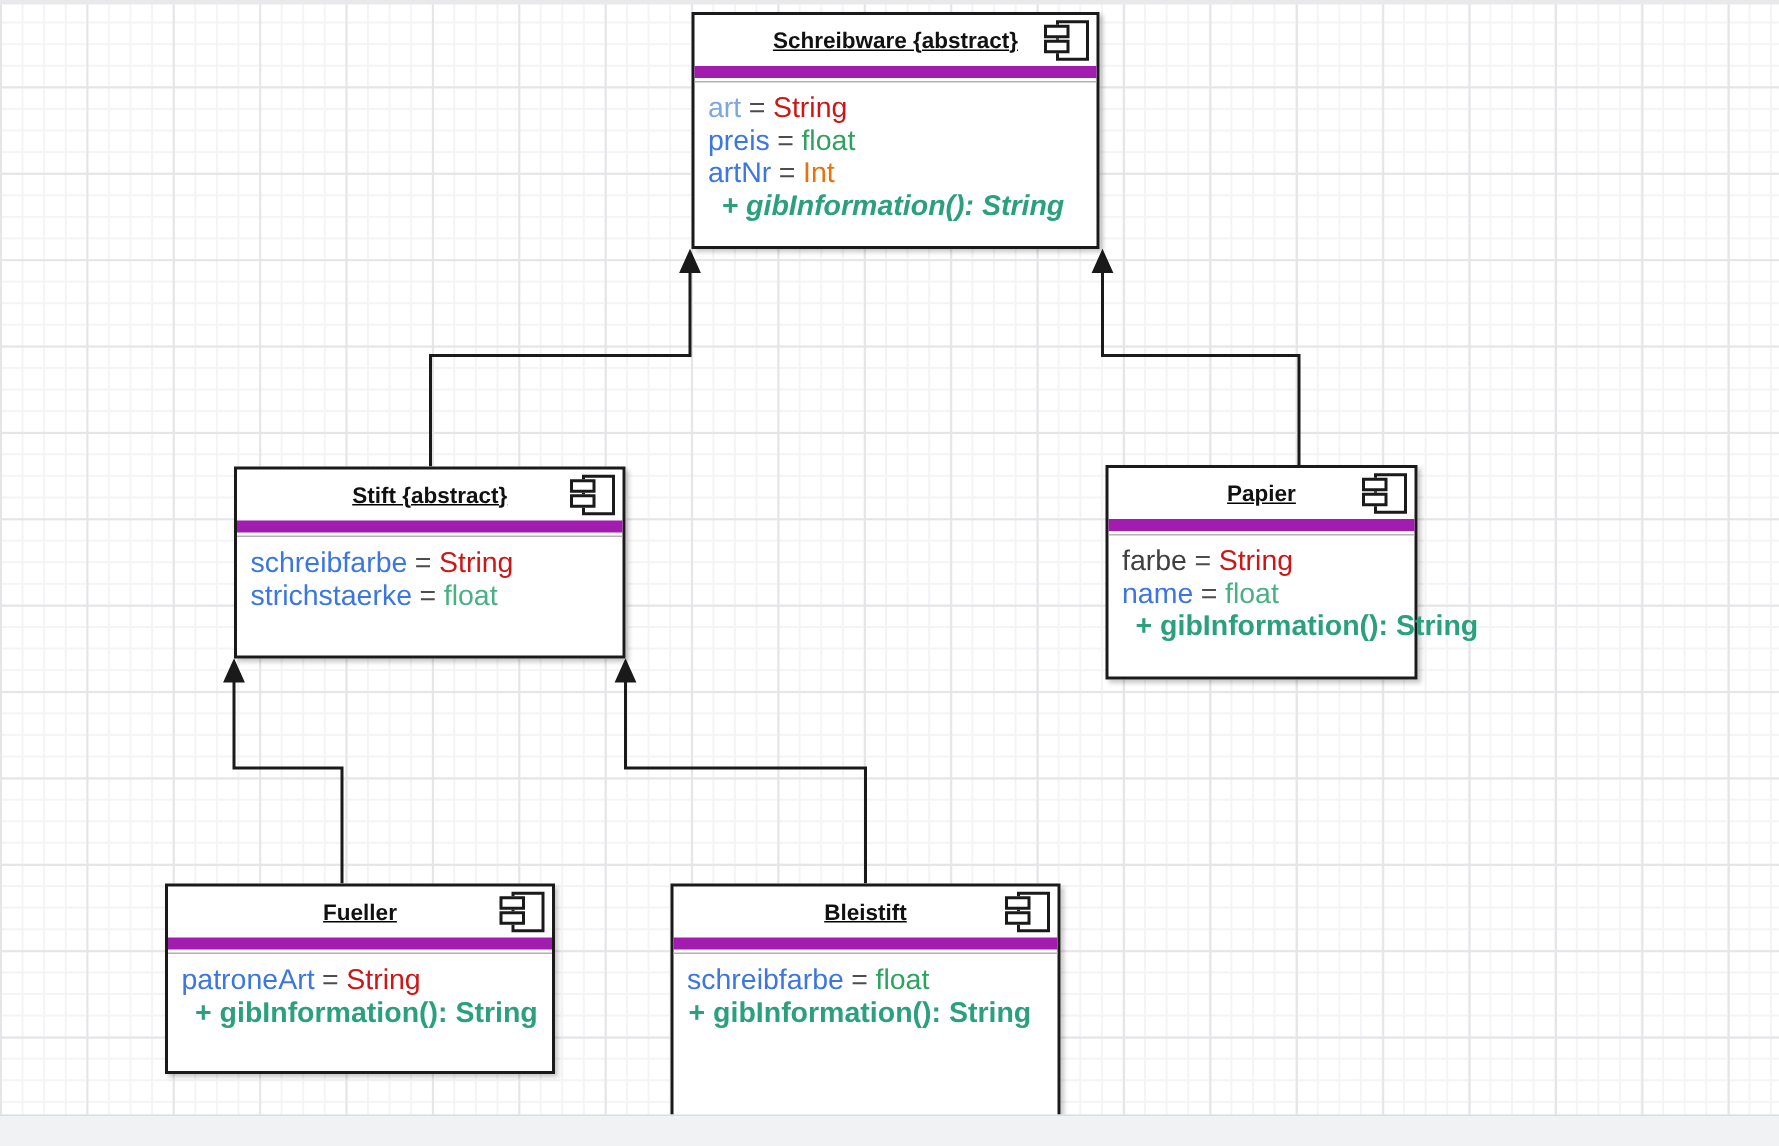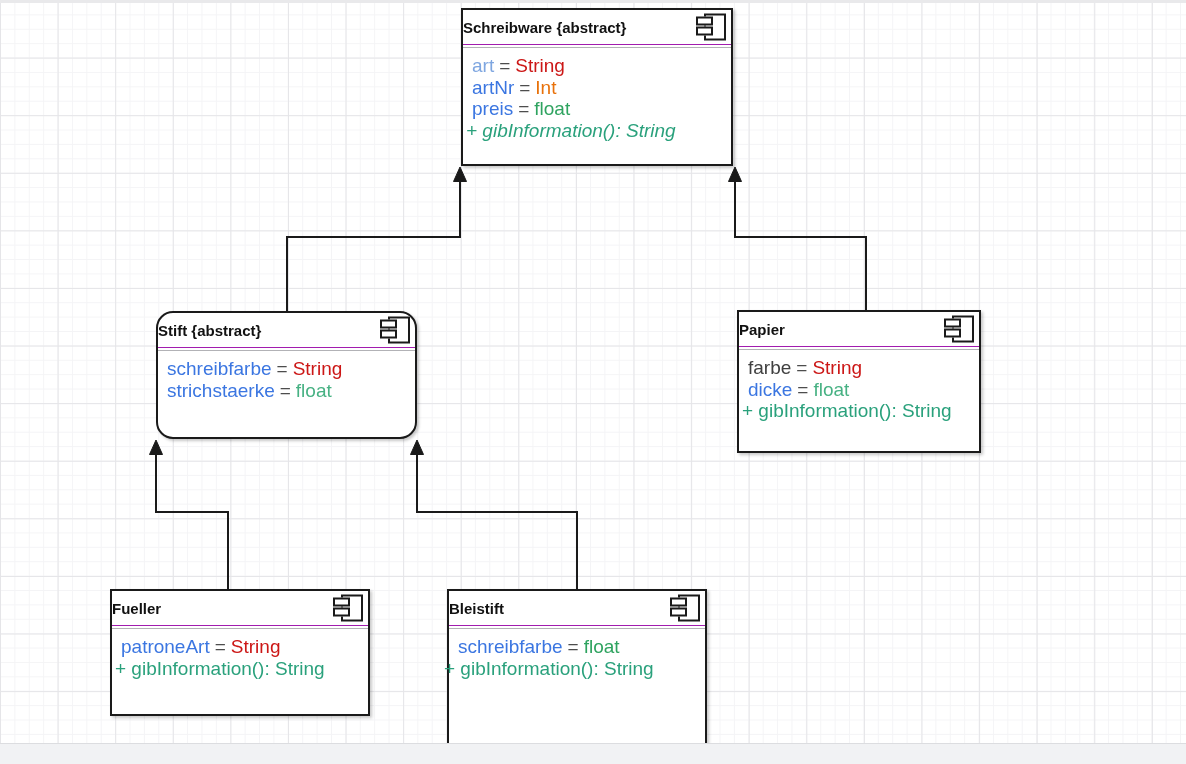--- a/index.html
+++ b/index.html
@@ -30,29 +30,29 @@
   
   svg.wires{position:absolute;inset:0;z-index:1;}
   svg.wires path{fill:none;stroke:#1a1a1a;stroke-width:2;}
   svg.wires polygon{fill:#1a1a1a;stroke:#1a1a1a;}
   
   .uml-class{
     position:absolute;background:#ffffff;border:2px solid #1a1a1a;
     box-shadow:2px 2px 3px rgba(0,0,0,0.22);z-index:2;box-sizing:border-box;
   }
   .uml-header{
-    position:relative;height:34px;border-bottom:1px solid #a21caf;
-    display:flex;align-items:center;
+    position:relative;height:34px;border-bottom:8px solid #a21caf;
+    display:flex;align-items:center;justify-content:center;text-decoration:underline;
   }
   .uml-title{font-weight:bold;font-size:15px;color:#111;white-space:nowrap;}
   .uml-body{
     border-top:1px solid #b2b2b6;margin-top:2px;padding-top:7px;
   }
   .member{font-size:19px;line-height:21.5px;padding-left:9px;white-space:nowrap;}
-  .member.method{padding-left:3px;}
+  .member.method{padding-left:18px;font-weight:bold;}
   .member.method.overhang{margin-left:-8px;}
   .member.italic span{font-style:italic;}
   .m-eq{margin:0 5px;}
   
   .comp-icon{position:absolute;right:5px;top:50%;transform:translateY(-50%);
     width:30px;height:27px;}
   .comp-icon .box{position:absolute;left:8px;top:0;width:18px;height:23px;
     border:2px solid #1a1a1a;background:#fff;}
   .comp-icon .tab{position:absolute;left:0;width:13px;height:5px;
     border:2px solid #1a1a1a;background:#fff;}
@@ -90,65 +90,65 @@
         <span class="box"></span>
           <span class="tab t1"></span>
           <span class="tab t2"></span>
       </span>
     </div>
     <div class="uml-body">
       <div class="member">
         <span style="color: rgb(126, 166, 224);">art</span><span class="m-eq" style="color: rgb(77, 77, 77);">=</span><span style="color: rgb(204, 23, 22);">String</span>
       </div>
       <div class="member">
-        <span style="color: rgb(59, 118, 225);">artNr</span><span class="m-eq" style="color: rgb(77, 77, 77);">=</span><span style="color: rgb(232, 113, 10);">Int</span>
+        <span style="color: rgb(59, 118, 225);">preis</span><span class="m-eq" style="color: rgb(77, 77, 77);">=</span><span style="color: rgb(46, 163, 95);">float</span>
       </div>
       <div class="member">
-        <span style="color: rgb(59, 118, 225);">preis</span><span class="m-eq" style="color: rgb(77, 77, 77);">=</span><span style="color: rgb(46, 163, 95);">float</span>
+        <span style="color: rgb(59, 118, 225);">artNr</span><span class="m-eq" style="color: rgb(77, 77, 77);">=</span><span style="color: rgb(232, 113, 10);">Int</span>
       </div>
       <div class="member method italic">
         <span style="color: rgb(42, 161, 124);">+ gibInformation(): String</span>
       </div>
     </div>
   </div>
 
-  <div class="uml-class" style="left:156px;top:311px;width:261px;height:128px;border-radius:17px;">
+  <div class="uml-class" style="left:156px;top:311px;width:261px;height:128px;">
     <div class="uml-header">
       <span class="uml-title">Stift {abstract}</span>
       <span class="comp-icon">
         <span class="box"></span>
           <span class="tab t1"></span>
           <span class="tab t2"></span>
       </span>
     </div>
     <div class="uml-body">
       <div class="member">
         <span style="color: rgb(59, 118, 225);">schreibfarbe</span><span class="m-eq" style="color: rgb(77, 77, 77);">=</span><span style="color: rgb(204, 23, 22);">String</span>
       </div>
       <div class="member">
         <span style="color: rgb(59, 118, 225); text-align: center;">strichstaerke</span><span class="m-eq" style="color: rgb(77, 77, 77);">=</span><span style="color: rgb(71, 177, 131);">float</span>
       </div>
     </div>
   </div>
 
-  <div class="uml-class" style="left:737px;top:310px;width:244px;height:143px;">
+  <div class="uml-class" style="left:737px;top:310px;width:208px;height:143px;">
     <div class="uml-header">
       <span class="uml-title">Papier</span>
       <span class="comp-icon">
         <span class="box"></span>
           <span class="tab t1"></span>
           <span class="tab t2"></span>
       </span>
     </div>
     <div class="uml-body">
       <div class="member">
         <span style="color: #404040;">farbe</span><span class="m-eq" style="color: rgb(77, 77, 77);">=</span><span style="color: rgb(204, 23, 22);">String</span>
       </div>
       <div class="member">
-        <span style="color: rgb(59, 118, 225);">dicke</span><span class="m-eq" style="color: rgb(77, 77, 77);">=</span><span style="color: rgb(71, 177, 131);">float</span>
+        <span style="color: rgb(59, 118, 225);">name</span><span class="m-eq" style="color: rgb(77, 77, 77);">=</span><span style="color: rgb(71, 177, 131);">float</span>
       </div>
       <div class="member method">
         <span style="color: rgb(42, 161, 124);">+ gibInformation(): String</span>
       </div>
     </div>
   </div>
 
   <div class="uml-class" style="left:110px;top:589px;width:260px;height:127px;">
     <div class="uml-header">
       <span class="uml-title">Fueller</span>

